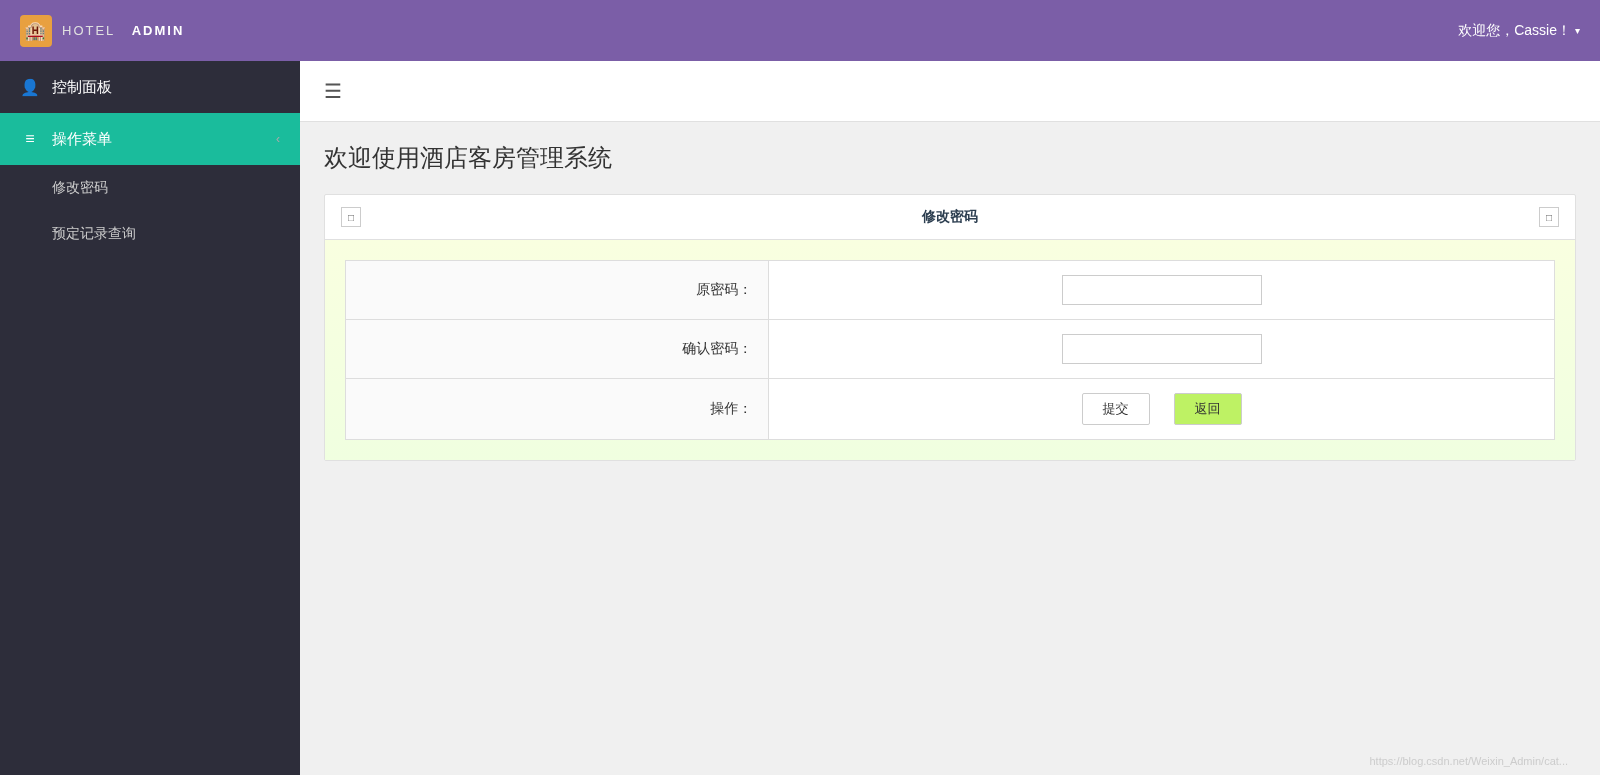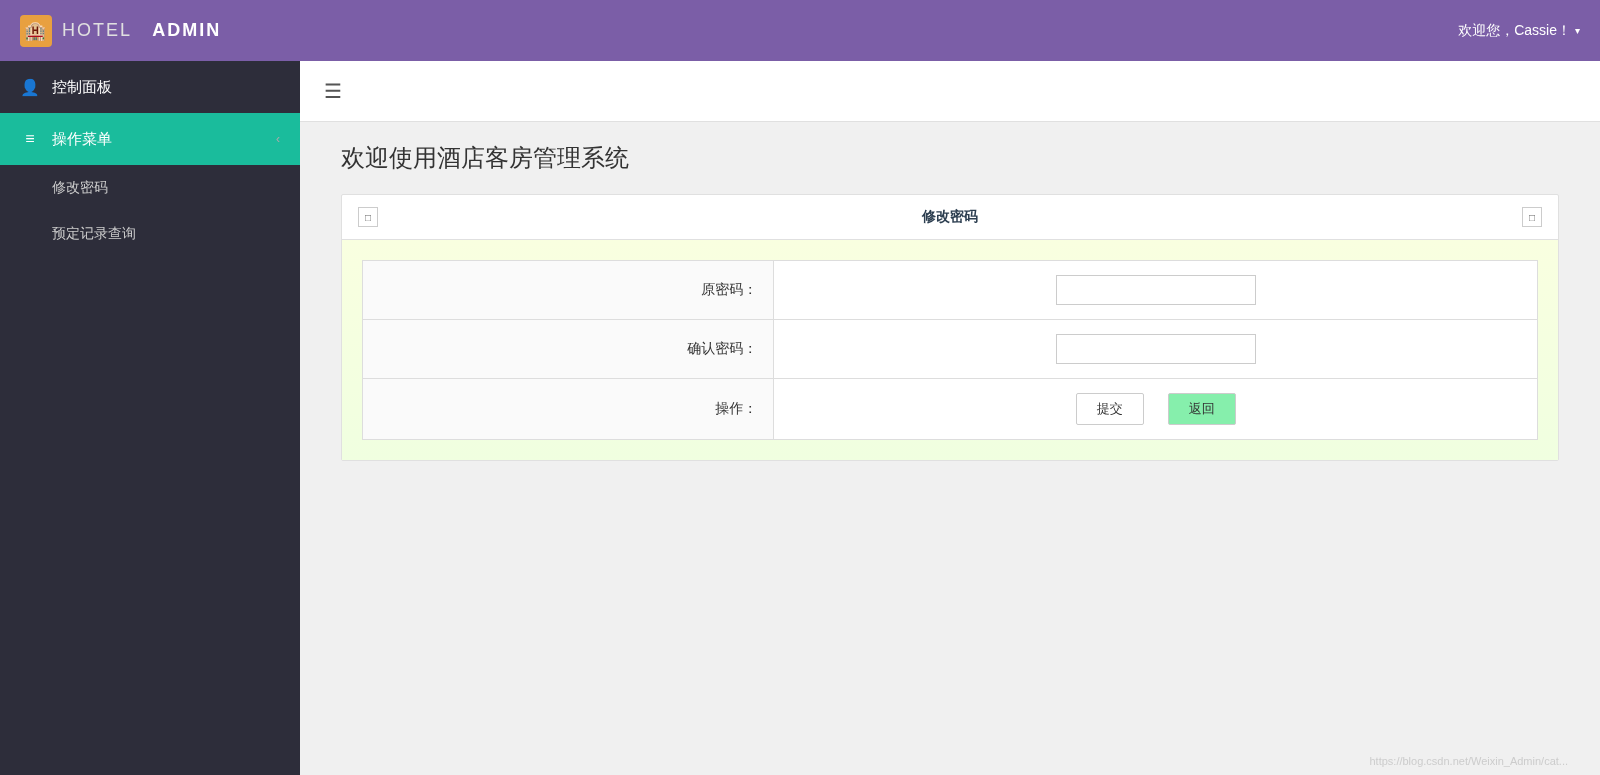--- a/index.html
+++ b/index.html
@@ -27,21 +27,21 @@
       border-radius: 4px;
       display: flex;
       align-items: center;
       justify-content: center;
       color: white;
       font-size: 18px;
       font-weight: bold;
     }
     .logo-text {
       color: white;
-      font-size: 18px;
+      font-size: 13px;
       font-weight: bold;
       letter-spacing: 2px;
     }
     .logo-text span.hotel { color: #e0e0e0; font-weight: normal; }
     .logo-text span.admin { color: white; font-weight: bold; }
     .user-area {
       color: white;
       font-size: 14px;
       display: flex;
       align-items: center;
@@ -123,21 +123,21 @@
     }
     .hamburger-icon {
       font-size: 20px;
       color: #555;
       cursor: pointer;
       margin-right: 16px;
     }
 
     
     .page-content {
-      padding: 20px 41px;
+      padding: 20px 24px;
       flex: 1;
     }
     .page-title {
       font-size: 24px;
       color: #333;
       margin-bottom: 20px;
       font-weight: normal;
     }
 
     
@@ -210,21 +210,21 @@
       margin: 0 auto;
     }
     .action-buttons {
       display: flex;
       gap: 24px;
       justify-content: center;
     }
     .btn {
       padding: 6px 20px;
       border: 1px solid #ccc;
-      background: #86efac;
+      background: #bef264;
       cursor: pointer;
       font-size: 13px;
       border-radius: 2px;
       color: #333;
     }
     .btn-primary {
       background: white;
       color: #333;
     }
 

